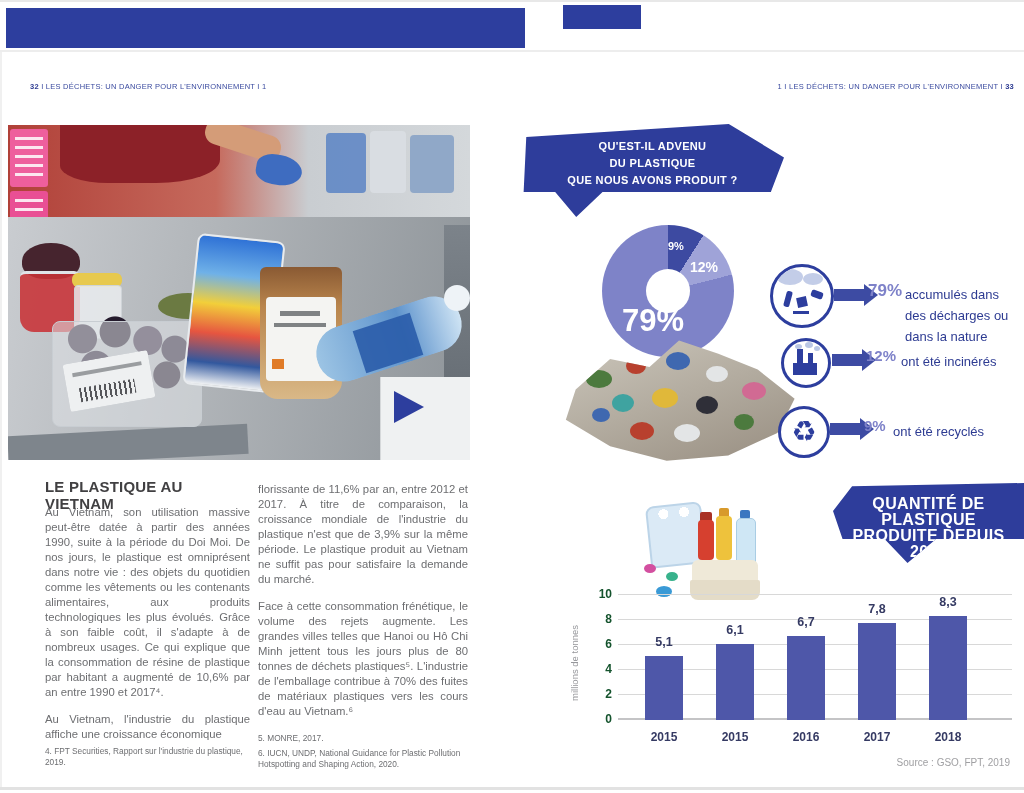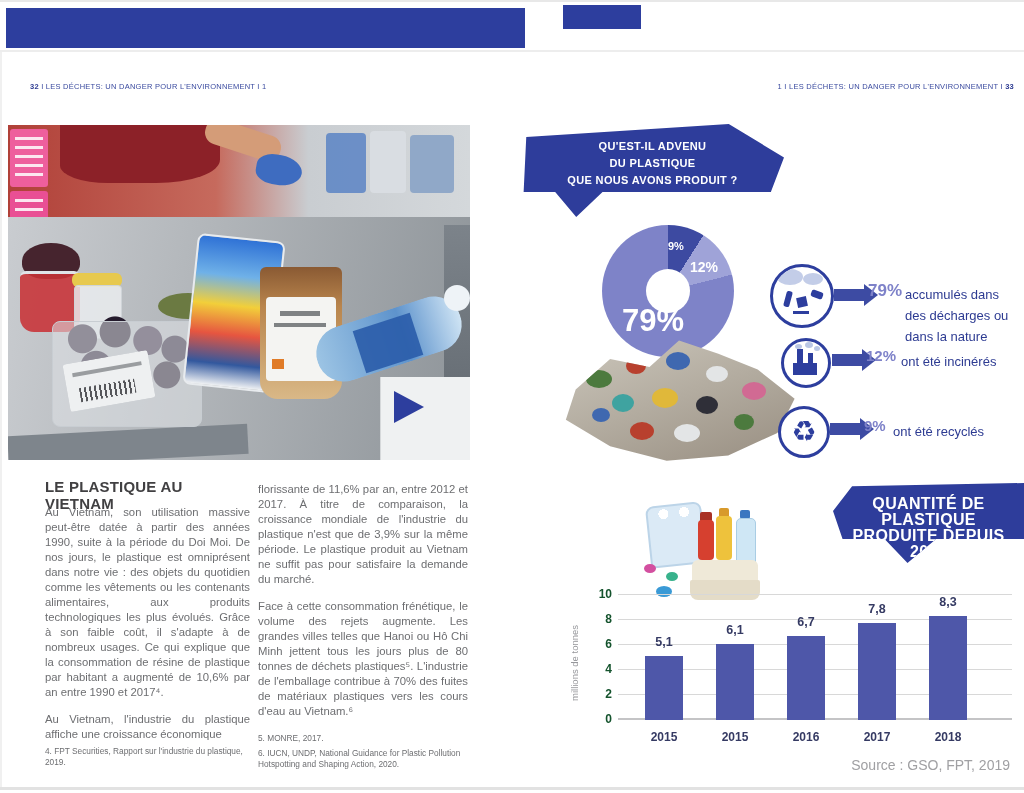--- a/index.html
+++ b/index.html
@@ -178,21 +178,21 @@
   .yticks{left:584px;top:595px;width:28px;height:125px;}
   .ytick{position:absolute;right:0;width:28px;text-align:right;font-size:12px;font-weight:bold;color:#14532d;}
   .plot{left:618px;top:595px;width:394px;height:125px;}
   .gridline{position:absolute;left:0;width:394px;height:1px;background:#d8d8d8;}
   .gridline.baseline{background:#c4c4c6;height:2px;}
   .bars{position:absolute;left:0;top:0;width:394px;height:125px;display:flex;align-items:flex-end;gap:15px;padding-left:18px;box-sizing:border-box;}
   .bar-slot{position:relative;width:56px;height:100%;display:flex;align-items:flex-end;justify-content:center;}
   .bar{width:38px;background:#4e57a9;}
   .bar-value{position:absolute;width:100%;text-align:center;font-size:12.5px;font-weight:bold;color:#353a63;}
   .bar-year{position:absolute;top:calc(100% + 10px);width:100%;text-align:center;font-size:12px;font-weight:bold;color:#353a63;}
-  .source{left:850px;top:757px;width:160px;text-align:right;font-size:14px;color:#a0a0a3;}
+  .source{left:850px;top:757px;width:160px;text-align:right;font-size:10px;color:#a0a0a3;}
 </style>
 </head>
 <body>
 
 <div id="canvas">
 
   <div class="abs hairline-top"></div>
   <div class="abs topbar"></div>
   <div class="abs topbox"></div>
   <div class="abs hairline-mid"></div>

